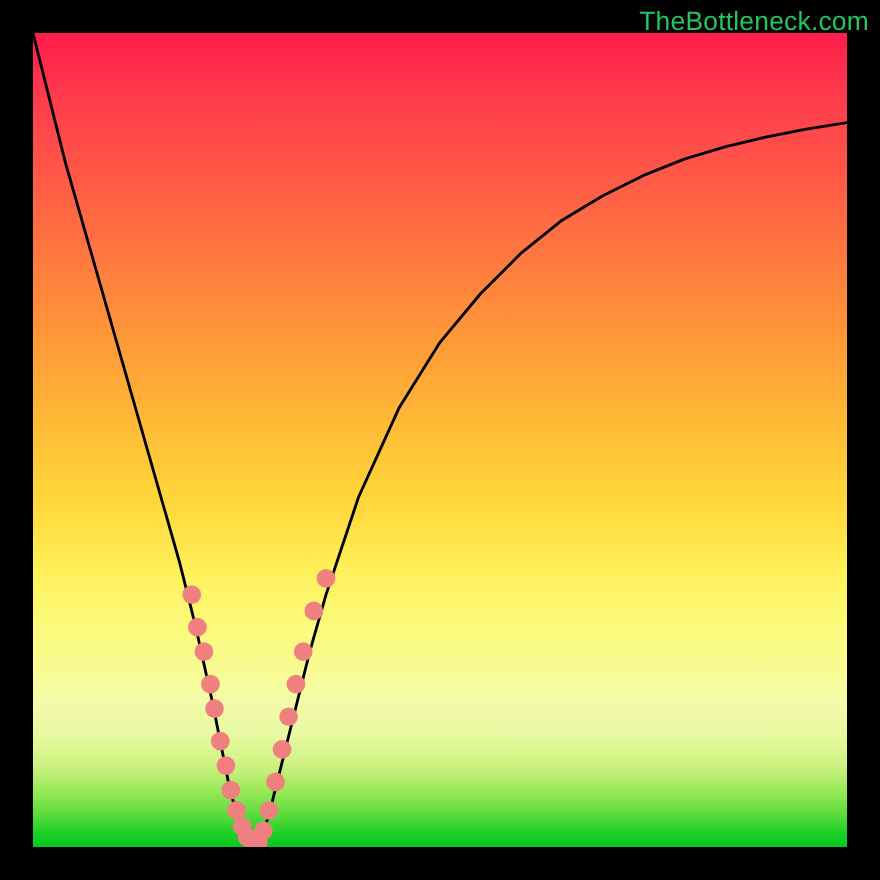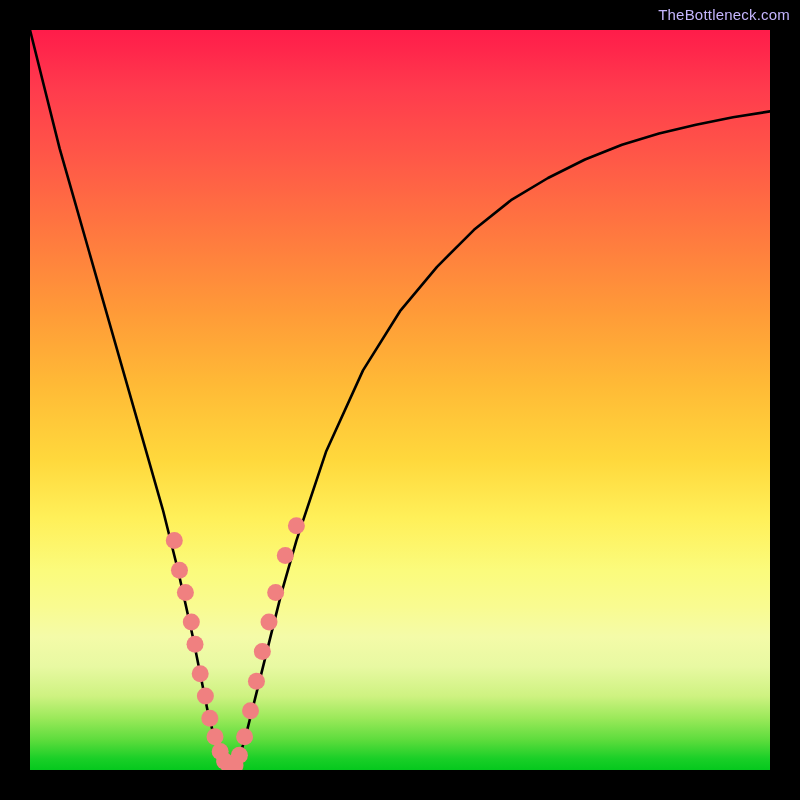--- a/index.html
+++ b/index.html
@@ -44,22 +44,22 @@
       #9be95a 93%,
       #5cdc3c 96%,
       #19cf27 98.5%,
       #05c81d 100%
     );
   }
   .watermark {
     position: absolute;
     right: 10px;
     top: 6px;
-    color: #c4b5fd;
-    font-size: 15px;
+    color: #22c55e;
+    font-size: 24px;
     letter-spacing: 0.2px;
   }
   svg.curve {
     position: absolute;
     left: 0;
     top: 0;
     width: 740px;
     height: 740px;
   }
 </style>

